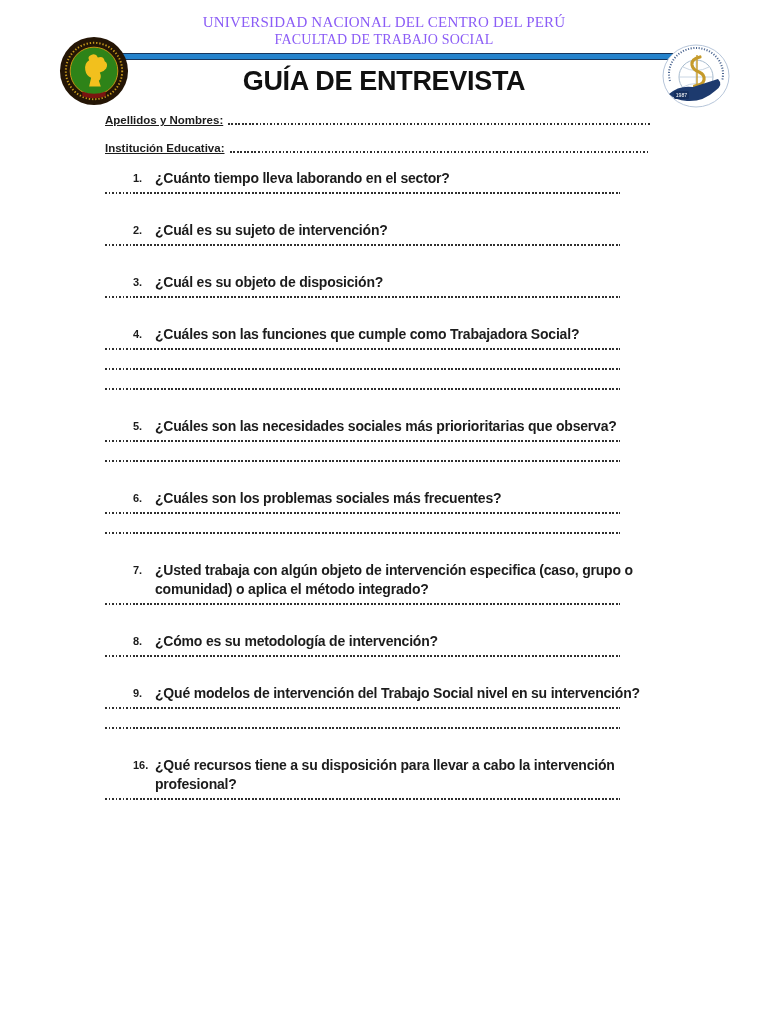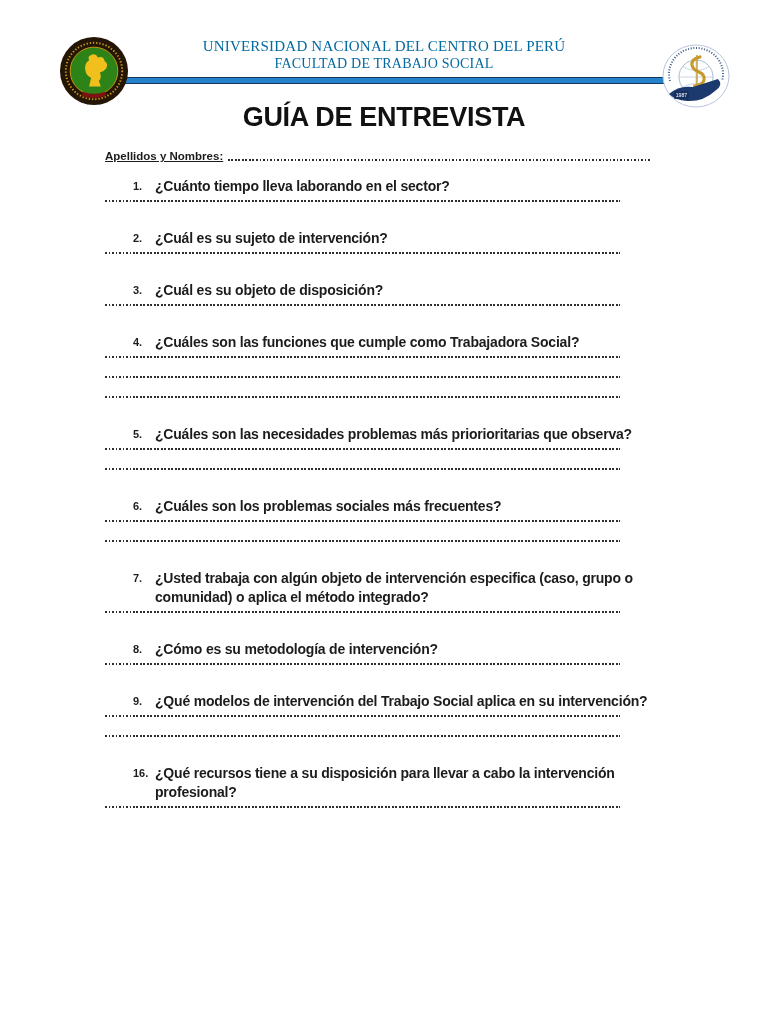--- a/index.html
+++ b/index.html
@@ -11,42 +11,42 @@
     color:#1a1a1a;
     overflow:hidden;
   }
 
   
   .logo { position:absolute; }
   .logo-left  { left:58px;  top:36px; width:72px; height:70px; }
   .logo-right { left:658px; top:42px; width:76px; height:70px; }
 
   .header-text {
-    padding-top:38px;
+    padding-top:14px;
     text-align:center;
     font-family:"Liberation Serif", serif;
-    color:#0369a1;
+    color:#8b5cf6;
   }
   .header-line { line-height:17px; }
   .header-line.l1 { font-size:15px; letter-spacing:0.2px; }
   .header-line.l2 { font-size:14px; letter-spacing:0.2px; }
   .header-line.l3 { font-size:14px; font-weight:bold; letter-spacing:0.3px; }
 
   .header-rule {
     margin:5px 0 0 117px;
     width:556px; height:7px;
     background:linear-gradient(
       var(--rule-dark,#17365d) 0 1px,
       var(--rule-blue,#2583cc) 1px 6px,
       var(--rule-dark,#17365d) 6px 7px);
   }
 
   
   .page-title {
-    margin-top:17px;
+    margin-top:5px;
     text-align:center;
     font-size:27px;
     font-weight:bold;
     letter-spacing:-0.3px;
     line-height:32px;
     color:#111111;
   }
 
   
   .content {
@@ -122,20 +122,24 @@
 
   <div class="page-title">GUÍA DE ENTREVISTA</div>
 
   <div class="content">
 
     <div class="fields">
       <div class="field-row">
         <span class="field-label">Apellidos y Nombres:</span>
         <span class="leader"></span>
       </div>
+      <div class="field-row">
+        <span class="field-label">Institución Educativa:</span>
+        <span class="leader"></span>
+      </div>
     </div>
 
     <div id="questions-list">
   <div class="question">
     <div class="q-row">
       <span class="q-num">1.</span>
       <span class="q-text">¿Cuánto tiempo lleva laborando en el sector?</span>
     </div>
   <div class="answer-line"></div>
         </div>
@@ -162,21 +166,21 @@
       <span class="q-text">¿Cuáles son las funciones que cumple como Trabajadora Social?</span>
     </div>
   <div class="answer-line"></div>
           <div class="answer-line"></div>
           <div class="answer-line"></div>
         </div>
 
   <div class="question">
     <div class="q-row">
       <span class="q-num">5.</span>
-      <span class="q-text">¿Cuáles son las necesidades problemas más priorioritarias que observa?</span>
+      <span class="q-text">¿Cuáles son las necesidades sociales más priorioritarias que observa?</span>
     </div>
   <div class="answer-line"></div>
           <div class="answer-line"></div>
         </div>
 
   <div class="question">
     <div class="q-row">
       <span class="q-num">6.</span>
       <span class="q-text">¿Cuáles son los problemas sociales más frecuentes?</span>
     </div>
@@ -196,21 +200,21 @@
     <div class="q-row">
       <span class="q-num">8.</span>
       <span class="q-text">¿Cómo es su metodología de intervención?</span>
     </div>
   <div class="answer-line"></div>
         </div>
 
   <div class="question">
     <div class="q-row">
       <span class="q-num">9.</span>
-      <span class="q-text">¿Qué modelos de intervención del Trabajo Social aplica en su intervención?</span>
+      <span class="q-text">¿Qué modelos de intervención del Trabajo Social nivel en su intervención?</span>
     </div>
   <div class="answer-line"></div>
           <div class="answer-line"></div>
         </div>
 
 
   <div class="question">
     <div class="q-row">
       <span class="q-num">16.</span>
       <span class="q-text">¿Qué recursos tiene a su disposición para llevar a cabo la intervención profesional?</span>

